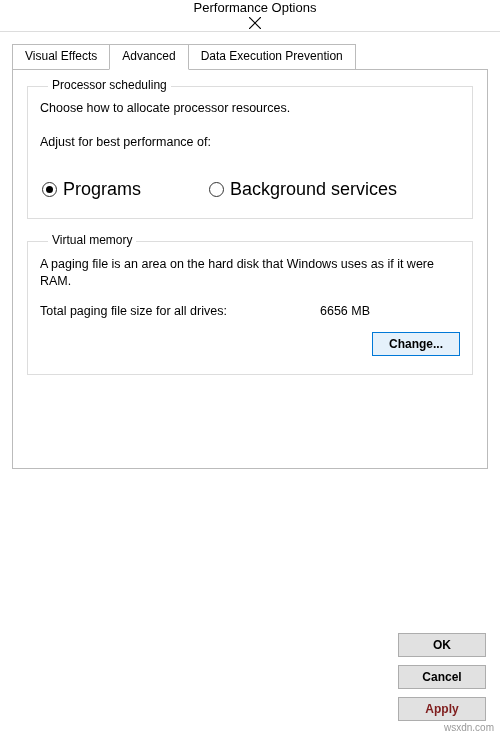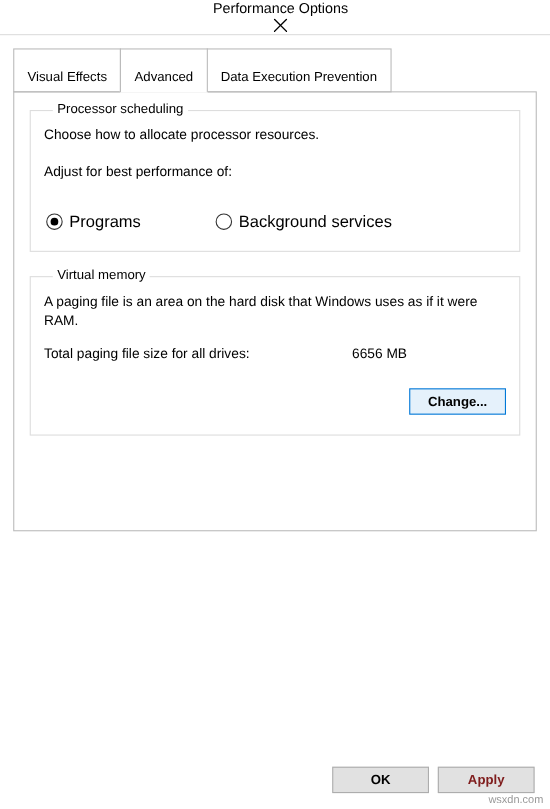--- a/index.html
+++ b/index.html
@@ -30,21 +30,21 @@
       cursor: pointer;
     }
     .close-btn svg { width: 12px; height: 12px; }
 
     .tabs {
       display: flex;
       margin: 12px 0 0 12px;
       position: relative;
     }
     .tab {
-      padding: 18px 12px 6px 12px;
+      padding: 4px 12px 6px 12px;
       border: 1px solid #bbb;
       background: #fff;
       font-size: 12px;
       margin-right: -1px;
       cursor: pointer;
       position: relative;
     }
     .tab.active {
       border-bottom: 1px solid #fff;
       z-index: 2;
@@ -81,39 +81,39 @@
     .radio-row {
       display: flex;
       gap: 68px;
       padding-left: 2px;
     }
     .radio {
       display: flex;
       align-items: center;
       gap: 6px;
       cursor: pointer;
-      font-size: 15px;
+      font-size: 18px;
     }
     .radio-circle {
       width: 15px; height: 15px;
       border: 1px solid #333;
       border-radius: 50%;
       display: flex; align-items: center; justify-content: center;
     }
     .radio-dot {
       width: 7px; height: 7px;
       background: #000;
       border-radius: 50%;
     }
 
     .vm-desc { font-size: 12.5px; line-height: 1.35; margin-bottom: 14px; }
     .vm-row {
       display: flex;
       font-size: 12.5px;
-      margin-bottom: 25px;
+      margin-bottom: 14px;
       align-items: center;
     }
     .vm-row .vm-label { flex: 0 0 280px; }
     .vm-row .vm-value { }
 
     .change-row {
       display: flex;
       justify-content: flex-end;
     }
     .btn {
@@ -135,20 +135,21 @@
       color: #7f1d1d;
       cursor: default;
     }
 
     .button-bar {
       position: absolute;
       bottom: 14px;
       right: 14px;
       display: flex;
       gap: 8px;
+      flex-direction: column;
     }
 
     .watermark {
       position: absolute;
       right: 6px;
       bottom: 2px;
       font-size: 10px;
       color: #999;
     }
   </style>
@@ -200,16 +201,17 @@
     </div>
     <div class="change-row">
       <button class="btn highlight">Change...</button>
     </div>
   </div>
 
 </div>
 
 <div class="button-bar">
   <button class="btn">OK</button>
+  <button class="btn">Cancel</button>
   <button class="btn" disabled="">Apply</button>
 </div>
 
 <div class="watermark">wsxdn.com</div>
 
 </body></html>

